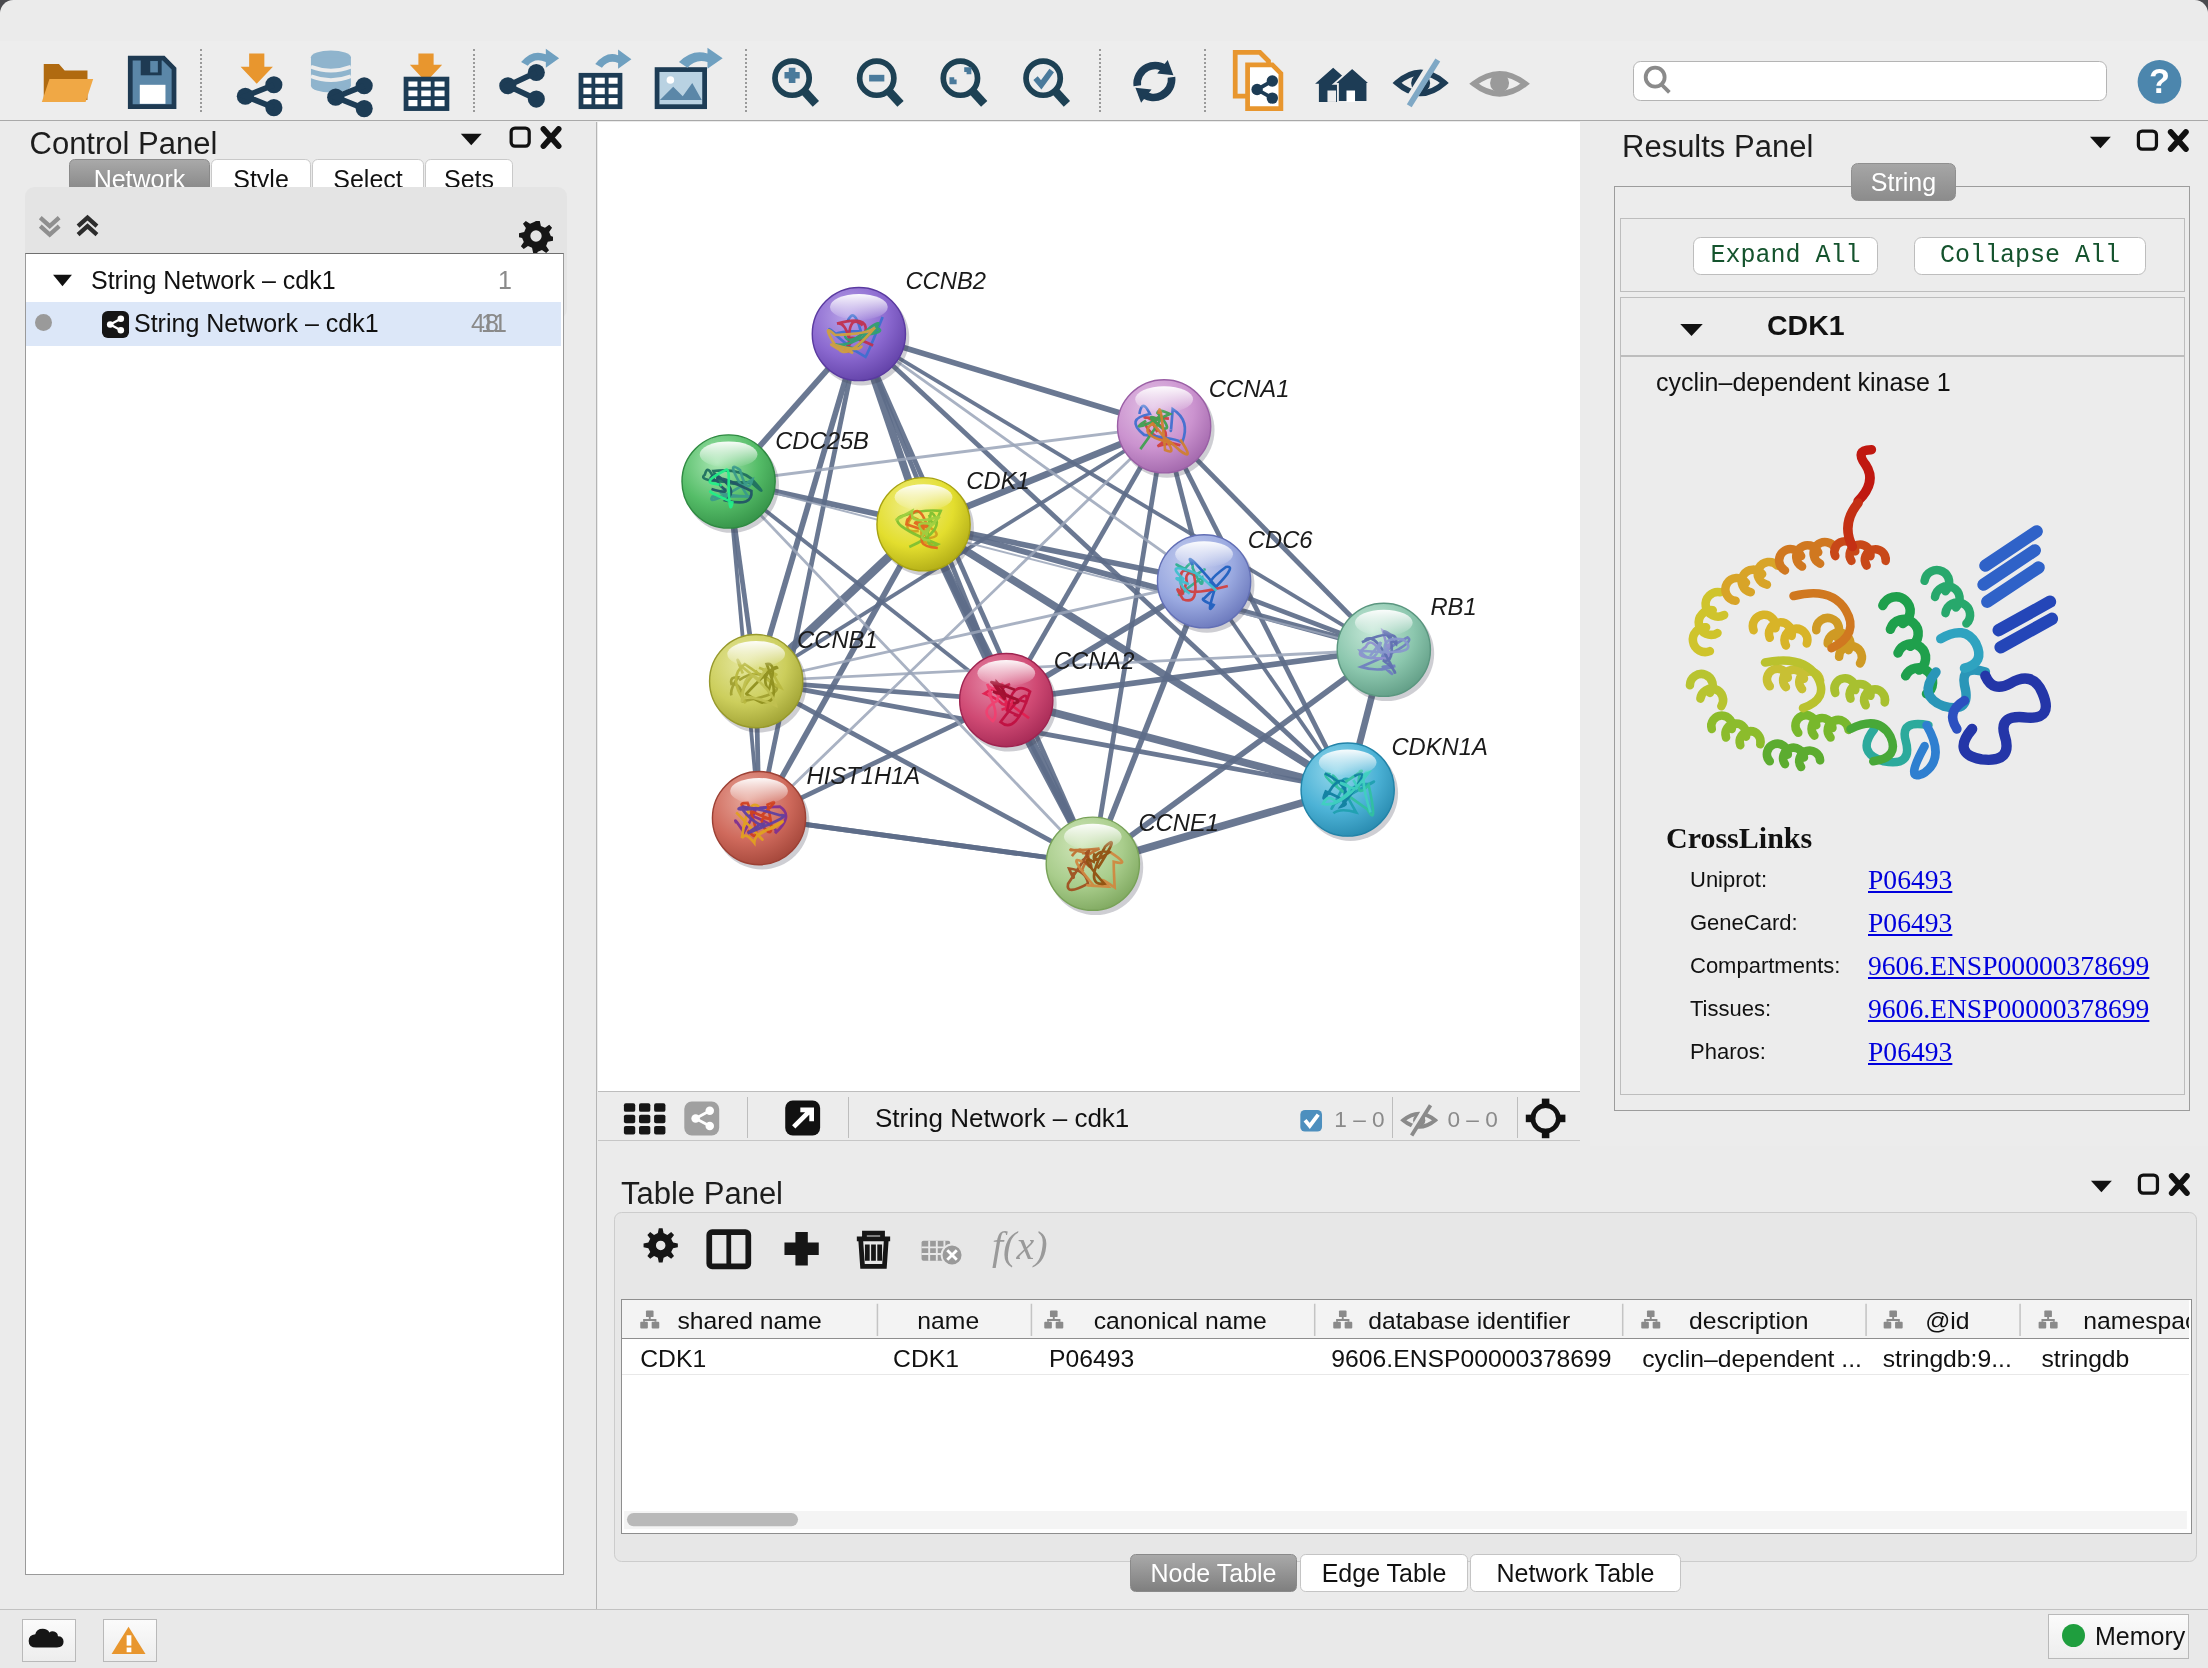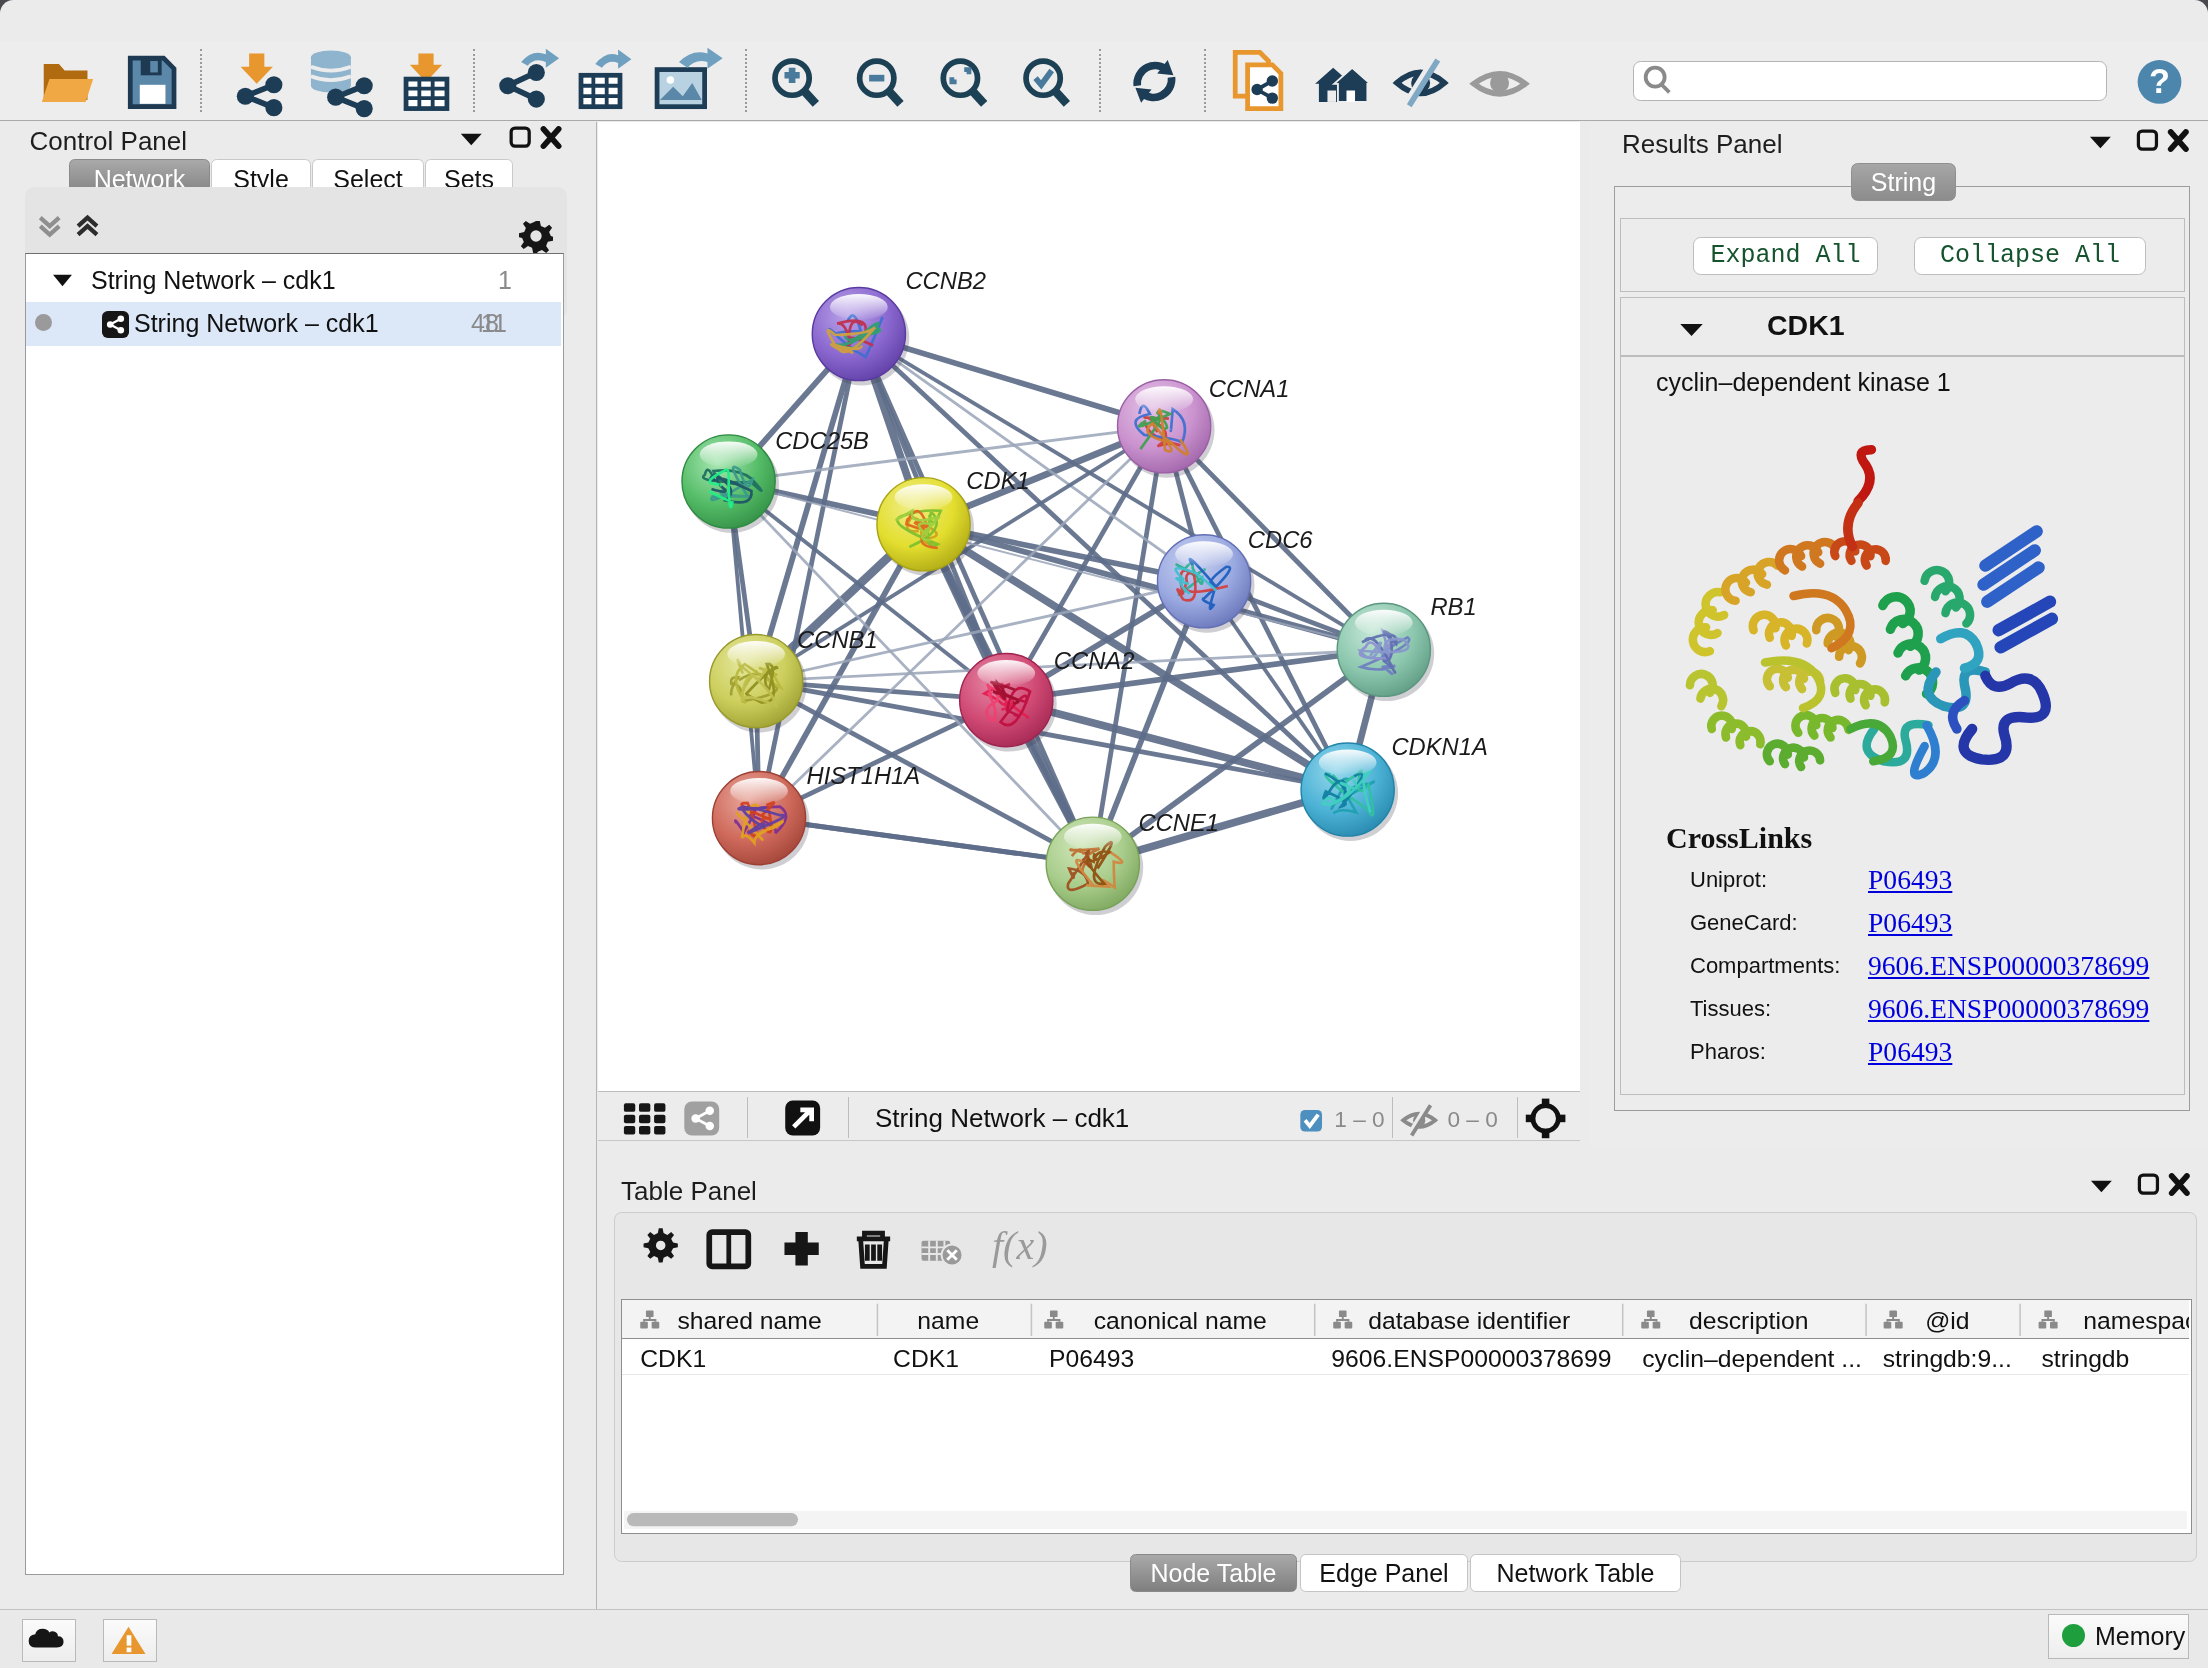--- a/index.html
+++ b/index.html
@@ -16,21 +16,21 @@
     font-size:26px; font-weight:bold; color:#3c3c3c; }
 
   
   #toolbar { left:0; top:41px; width:2208px; height:80px; background:#ededed; border-bottom:1px solid #a9a9a9; }
   .tsep { position:absolute; top:7.6px; height:63px; width:0; border-left:2.9px dotted #9a9a9a; }
   #searchbox { position:absolute; left:1633px; top:20px; width:474px; height:40px; background:#ffffff;
     border:1.9px solid #b4b4b4; border-radius:7.6px; }
 
   
   #cpanel { left:0; top:122px; width:597px; height:1487px; background:#ebebeb; border-right:1px solid #b5b5b5; }
-  .ptitle { font-size:26px; color:#1d1d1d; }
+  .ptitle { font-size:31px; color:#1d1d1d; }
   .tabbtn { position:absolute; top:37px; height:40px; font-size:25px; text-align:center; line-height:38px;
      background:#ffffff; border:1px solid #c9c9c9; color:#111; border-radius:5.7px; }
   .tabsel { background:linear-gradient(#a9a9a9,#7f7f7f); color:#fff; border:1px solid #8a8a8a; }
   #nethead { position:absolute; left:25px; top:65px; width:542px; height:132px; background:#e4e4e4; border-radius:9.5px; }
   #netlist { position:absolute; left:25px; top:131px; width:539px; height:1322px; background:#ffffff; border:1.9px solid #9a9a9a; border-top-color:#6f6f6f; }
 
   
   #netpanel { left:598px; top:122px; width:982px; height:969px; background:#ffffff;font-style:italic; }
   #netbar { left:598px; top:1091px; width:982px; height:50px; background:#ececec; border-top:1px solid #bdbdbd; border-bottom:1px solid #c6c6c6; }
   .nbsep { position:absolute; top:4.8px; height:41px; width:0; border-left:1px solid #bdbdbd; }
@@ -661,21 +661,21 @@
           <text x="746" y="71">9606.ENSP00000378699</text>
           <text x="1073" y="71">cyclin–dependent ...</text>
           <text x="1326" y="71">stringdb:9...</text>
           <text x="1493" y="71">stringdb</text>
         </g>
         <rect x="2" y="222" width="1644" height="19" fill="#f4f4f4"></rect>
         <rect x="5" y="224" width="180" height="14" rx="7" fill="#b9b9b9"></rect>
       </svg>
     </div>
     <div class="btab" style="left:531px; top:408px; width:167px; background:linear-gradient(#a9a9a9,#7f7f7f); color:#fff; border-color:#8a8a8a;">Node Table</div>
-    <div class="btab" style="left:701px; top:408px; width:168px;">Edge Panel</div>
+    <div class="btab" style="left:701px; top:408px; width:168px;">Edge Table</div>
     <div class="btab" style="left:871px; top:408px; width:211px;">Network Table</div>
   </div>
 
   <div class="abs" id="statusbar">
     <div class="sbtn" style="left:22px; width:54px;">
       <svg width="50" height="39" viewBox="0 0 53 41">
           <path fill="#161616" d="M14 29 Q6 29 6 22 Q6 16 13 15 Q14 9 21 9 Q26 9 28 13 Q30 11 33 12 Q37 13 37 17 Q43 17 43 23 Q43 29 36 29 Z"></path>
         </svg>
     </div>
     <div class="sbtn" style="left:103px; width:54px;">

